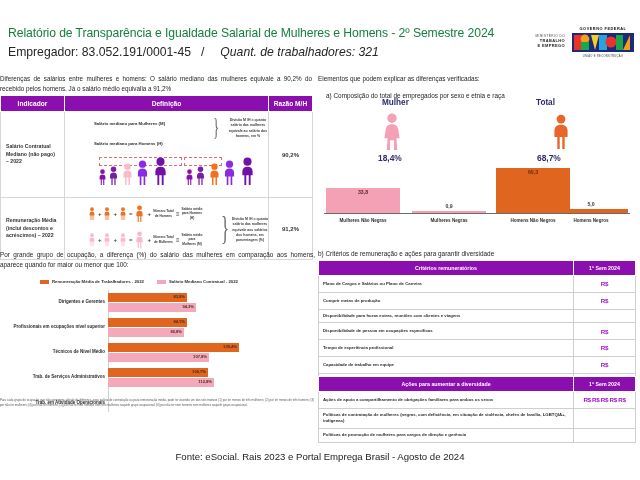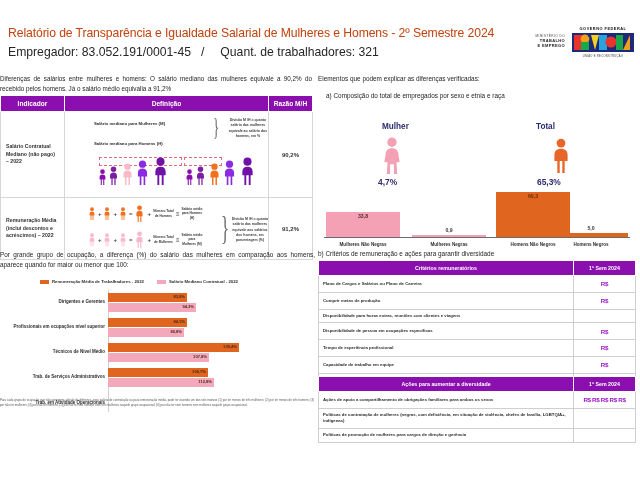--- a/index.html
+++ b/index.html
@@ -7,24 +7,24 @@
   body {
     width:640px; height:480px; overflow:hidden;
     background:#ffffff;
     font-family:"Liberation Sans", sans-serif;
     color:#1a1a1a;
   }
   .page { position:relative; width:640px; height:480px; }
 
   
   .hdr { position:absolute; left:8px; top:26px; width:510px; }
-  .hdr .t1 { font-size:12.2px; color:#c2410c; letter-spacing:-0.1px; white-space:nowrap; }
+  .hdr .t1 { font-size:12.2px; color:#15803d; letter-spacing:-0.1px; white-space:nowrap; }
   .hdr .t2 { font-size:12.2px; color:#262626; margin-top:5px; white-space:nowrap; }
   .hdr .t2 .sep { padding:0 10px; }
-  .hdr .t2 .sp2 { padding-left:6px; }
+  .hdr .t2 .sp2 { padding-left:6px;font-style:italic; }
 
   .logos { position:absolute; right:6px; top:26px; display:flex; align-items:center; gap:7px; }
   .minlogo { text-align:right; line-height:1.22; }
   .minlogo .l1 { font-size:3.1px; letter-spacing:0.45px; color:#444; }
   .minlogo .l2 { font-size:4.0px; font-weight:bold; letter-spacing:0.35px; color:#222; }
   .minlogo .l3 { font-size:4.0px; font-weight:bold; letter-spacing:0.35px; color:#222; }
   .gov { width:62px; }
   .gov .gv1 { font-size:3.9px; font-weight:bold; letter-spacing:0.5px; color:#111; text-align:center; }
   .brasil { position:relative; height:22px; margin-top:1px; }
   .brasil svg { display:block; }
@@ -49,21 +49,21 @@
   .note { position:absolute; font-size:3.5px; font-weight:bold; color:#3a3a3a; line-height:1.5; text-align:center; }
   .brace { position:absolute; font-size:26px; color:#6b6b6b; font-family:"Liberation Serif", serif; transform:scaleX(0.5); }
 
   .people { position:absolute; display:flex; align-items:flex-end; gap:1.5px; }
   .dashbox { position:absolute; border:0.8px dashed #e46a7a; }
 
   .eqrow { position:absolute; display:flex; align-items:center; gap:2px; font-size:6px; font-weight:bold; color:#3d3d3d; }
   .minibox { font-size:3.2px; font-weight:bold; line-height:1.45; color:#333; text-align:center; width:21px; }
 
   
-  .chartA { position:absolute; left:318px; top:96px; width:320px; height:145px;margin-top:24px; }
+  .chartA { position:absolute; left:318px; top:96px; width:320px; height:145px; }
   .chA-ttl { position:absolute; font-size:8.2px; font-weight:bold; color:#2b2b6e; }
   .chA-pct { position:absolute; font-size:8.4px; font-weight:bold; color:#2b2b6e; }
   .axisA { position:absolute; left:6px; bottom:27px; width:306px; height:1.2px; background:#6b6b6b; }
   .barA { position:absolute; bottom:28.2px; }
   .barA .vlab { position:absolute; top:-0.5px; left:0; width:100%; text-align:center; font-size:5.2px; font-weight:bold; color:#5a2b2b; padding-top:1.5px; }
   .barA .vlabo { position:absolute; top:-8px; left:0; width:100%; text-align:center; font-size:5.2px; font-weight:bold; color:#3a3a3a; }
   .catA { position:absolute; bottom:18px; text-align:center; font-size:4.6px; font-weight:bold; color:#2e2e2e; }
 
   
   .txtB { position:absolute; left:0px; top:250px; width:315px; font-size:6.4px; line-height:1.6; color:#1d1d1d; text-align:justify; }
@@ -278,22 +278,22 @@
 
     <svg style="position:absolute; left:62px; top:17px;" width="24" height="37" viewBox="0 0 12 19">
       <circle cx="6" cy="2.7" r="2.4" fill="#F4A0B5"></circle>
       <path d="M6 5.8c-2 0-3 1.1-3.3 3l-.6 4.2h1.6L3.3 19h1.7v-5h2v5h1.7l-.4-6h1.6l-.6-4.2C9 6.9 8 5.8 6 5.8z" fill="#F4A0B5"></path>
     </svg>
     <svg style="position:absolute; left:232px; top:17px;" width="22" height="37" viewBox="0 0 12 19">
       <circle cx="6" cy="2.7" r="2.4" fill="#E8662A"></circle>
       <path d="M6 5.8c-2.4 0-3.6 1.3-3.6 3.4v3.3H4V19h1.3v-6.5h1.4V19H8v-6.5h1.6V9.2C9.6 7.1 8.4 5.8 6 5.8z" fill="#E8662A"></path>
     </svg>
 
-    <div class="chA-pct" style="left:60px; top:57px;">4,7%</div>
-    <div class="chA-pct" style="left:219px; top:57px;">65,3%</div>
+    <div class="chA-pct" style="left:60px; top:57px;">18,4%</div>
+    <div class="chA-pct" style="left:219px; top:57px;">68,7%</div>
 
     <div class="axisA"></div>
 
     <div class="barA" style="left:8px; width:74px; height:25px; background:#F4A0B5;">
       <div class="vlab">33,8</div>
     </div>
     <div class="barA" style="left:94px; width:74px; height:1.4px; background:#F4A0B5;">
       <div class="vlabo">0,9</div>
     </div>
     <div class="barA" style="left:178px; width:74px; height:45px; background:#E0651F;">
@@ -417,13 +417,14 @@
         <td>Políticas de contratação de mulheres (negras, com deficiência, em situação de violência, chefes de família, LGBTQIA+, indígenas)</td>
         <td class="mark"><span class="rs"></span></td>
       </tr>
       <tr>
         <td>Políticas de promoção de mulheres para cargos de direção e gerência</td>
         <td class="mark"><span class="rs"></span></td>
       </tr>
     </tbody>
   </table>
 
+  <div class="footer">Fonte: eSocial. Rais 2023 e Portal Emprega Brasil - Agosto de 2024</div>
 </div>
 
 </body></html>

